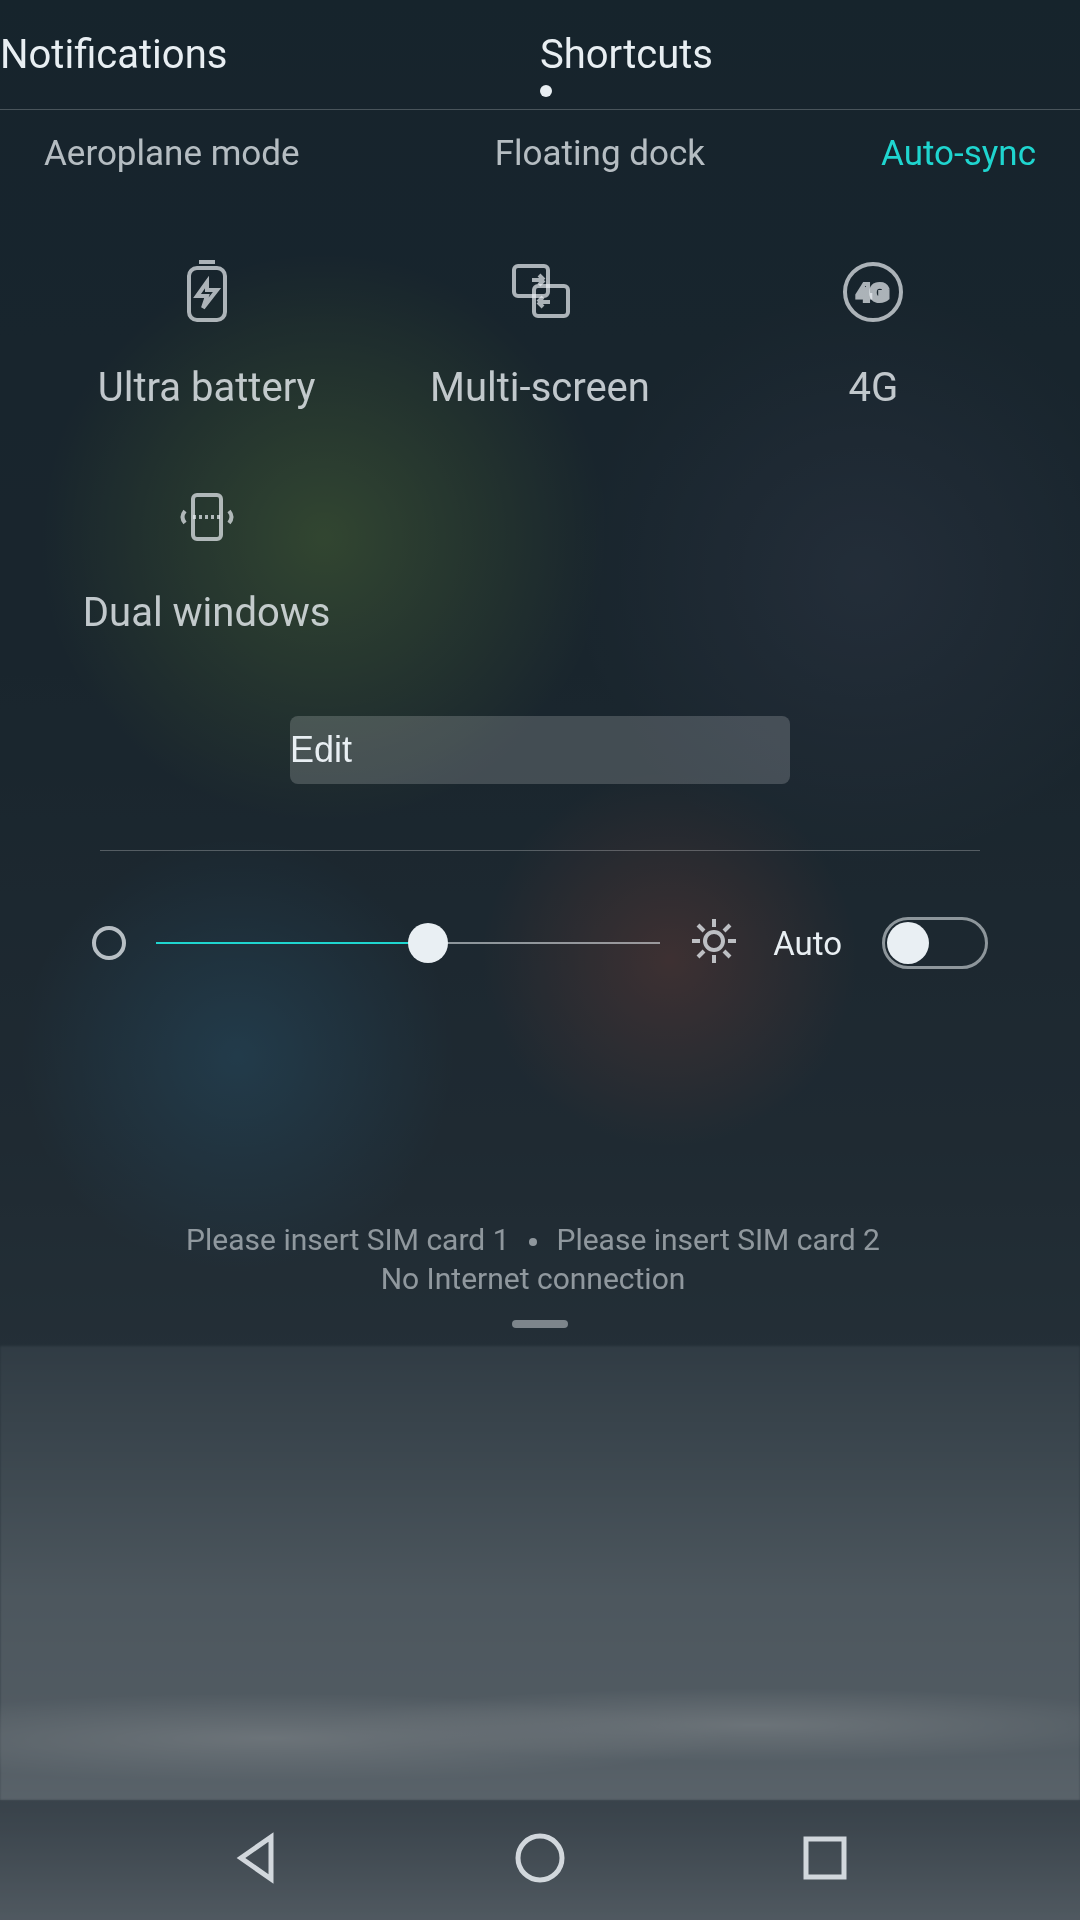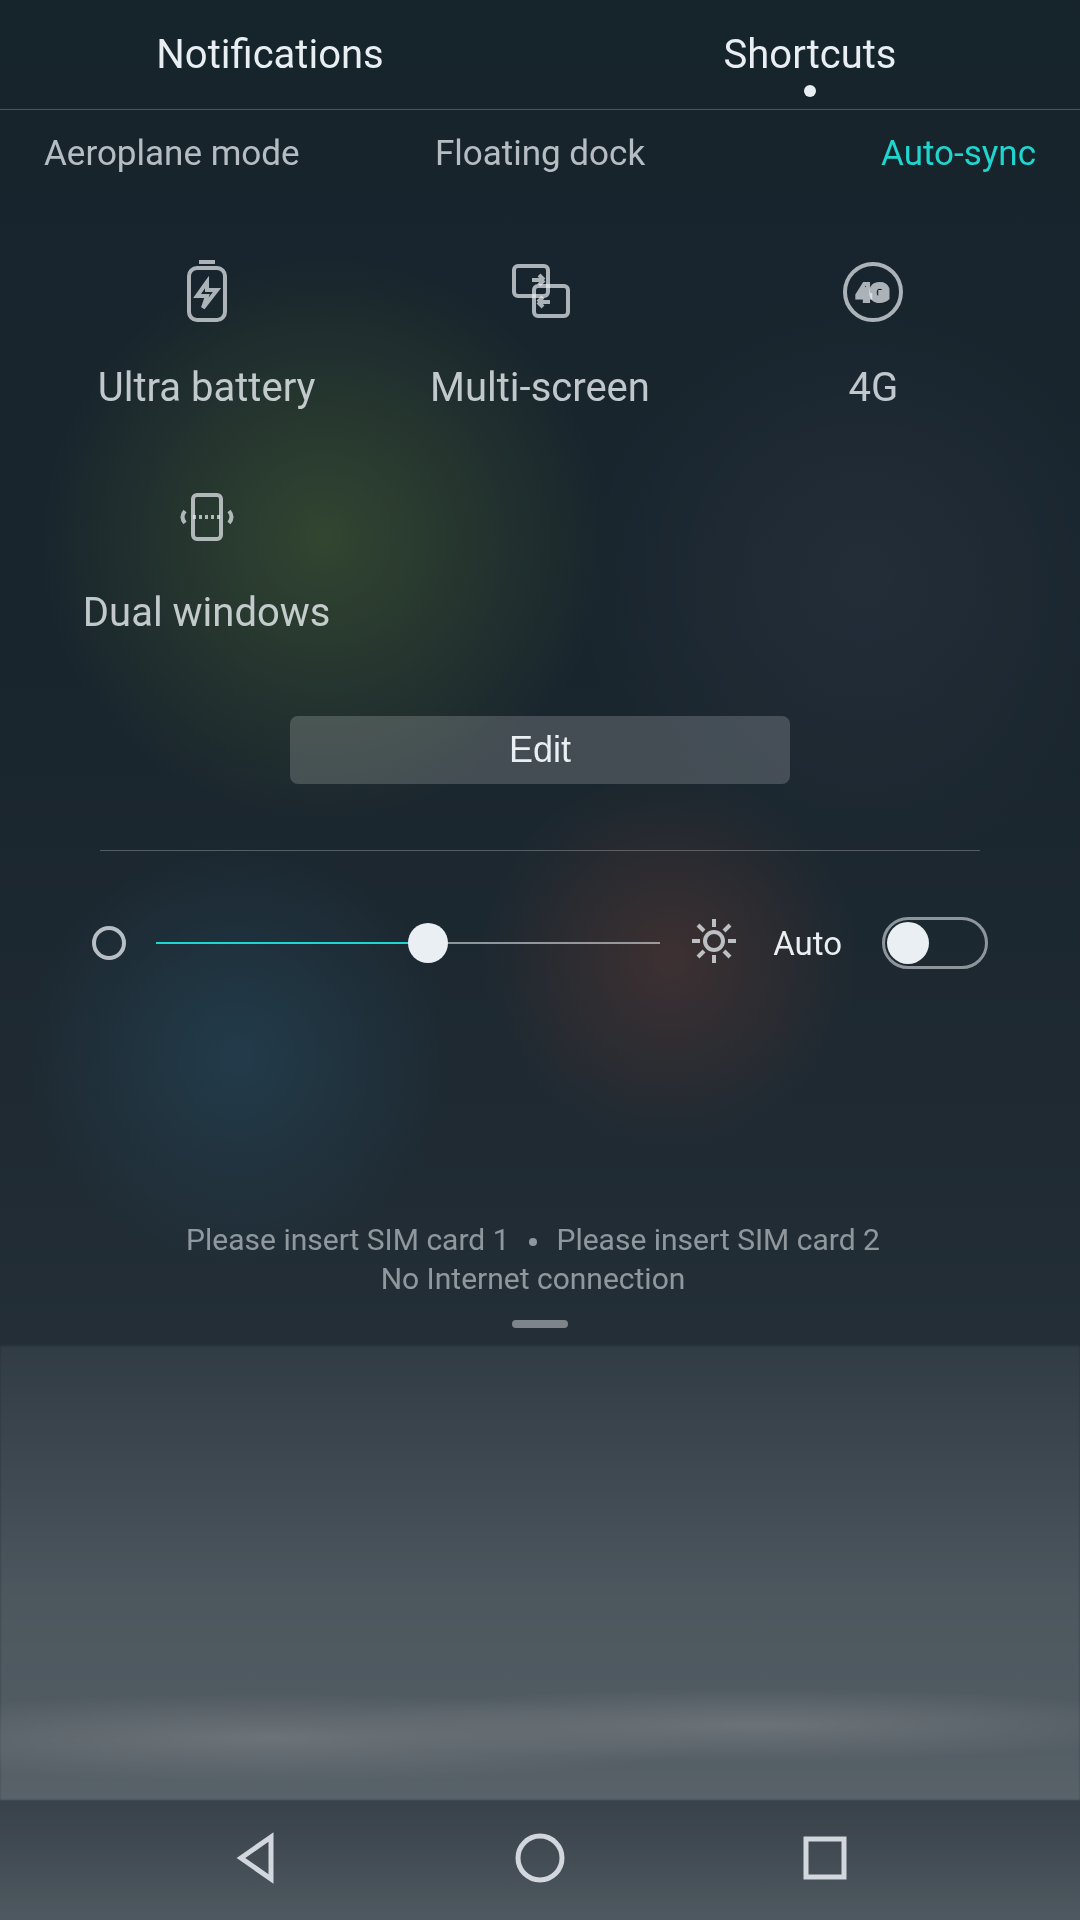--- a/index.html
+++ b/index.html
@@ -36,21 +36,20 @@
   .tabbar {
     height: 110px;
     display: flex;
     border-bottom: 1px solid rgba(255,255,255,0.22);
   }
   .tabbar .tab {
     flex: 1;
     position: relative;
     display: flex;
     align-items: center;
-    justify-content: center;
     color: #e8eef2;
     font-size: 40px;
     font-weight: 400;
   }
   .tab .dot {
     position: absolute;
     bottom: 12px;
     width: 12px; height: 12px;
     border-radius: 50%;
     background: #e8eef2;
@@ -63,21 +62,21 @@
     align-items: center;
     padding: 0 44px;
     gap: 1px;
   }
   .label-row .lbl {
     flex: 1;
     font-size: 35px;
     color: rgba(235,240,244,0.75);
     text-align: left;
   }
-  .label-row .lbl.center { text-align: center; }
+  .label-row .lbl.center { text-align: right; }
   .label-row .lbl.right  { text-align: right; color: #1fd5cf; }
 
   
   .tile-grid {
     display: grid;
     grid-template-columns: repeat(3, 1fr);
     row-gap: 70px;
     padding: 60px 40px 40px 40px;
   }
   .tile {
@@ -101,21 +100,21 @@
   }
   .edit-btn {
     width: 500px;
     height: 68px;
     border-radius: 8px;
     background: rgba(255,255,255,0.18);
     color: #e9eff3;
     font-size: 36px;
     display: flex;
     align-items: center;
-    justify-content: center;
+    justify-content: flex-start;
     border: none;
   }
 
   
   .divider {
     margin: 66px 100px 0 100px;
     height: 1px;
     background: rgba(255,255,255,0.25);
   }
 

